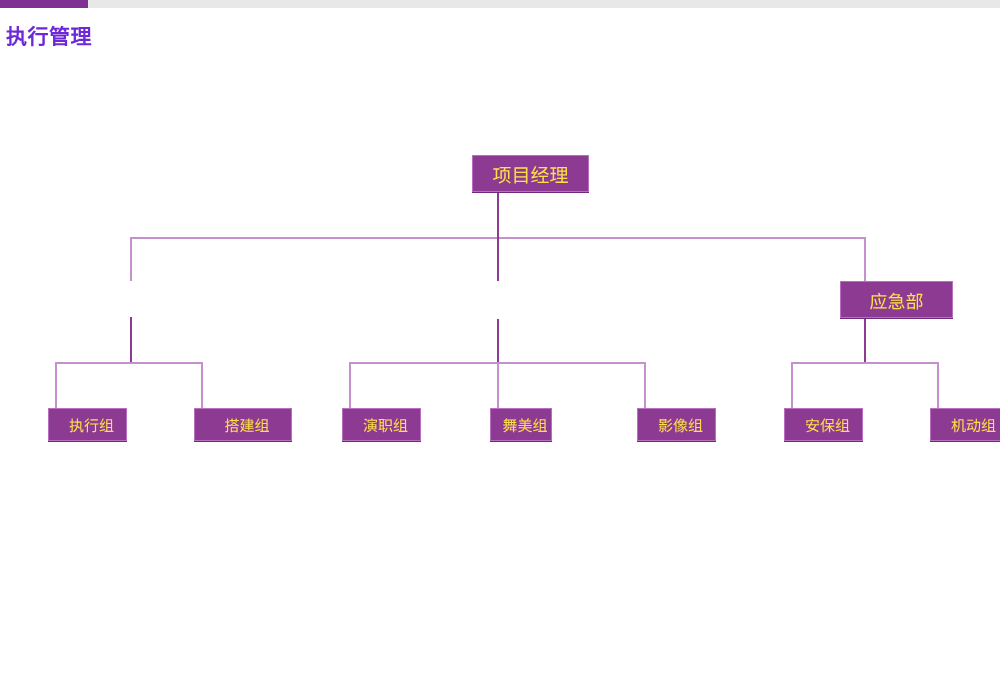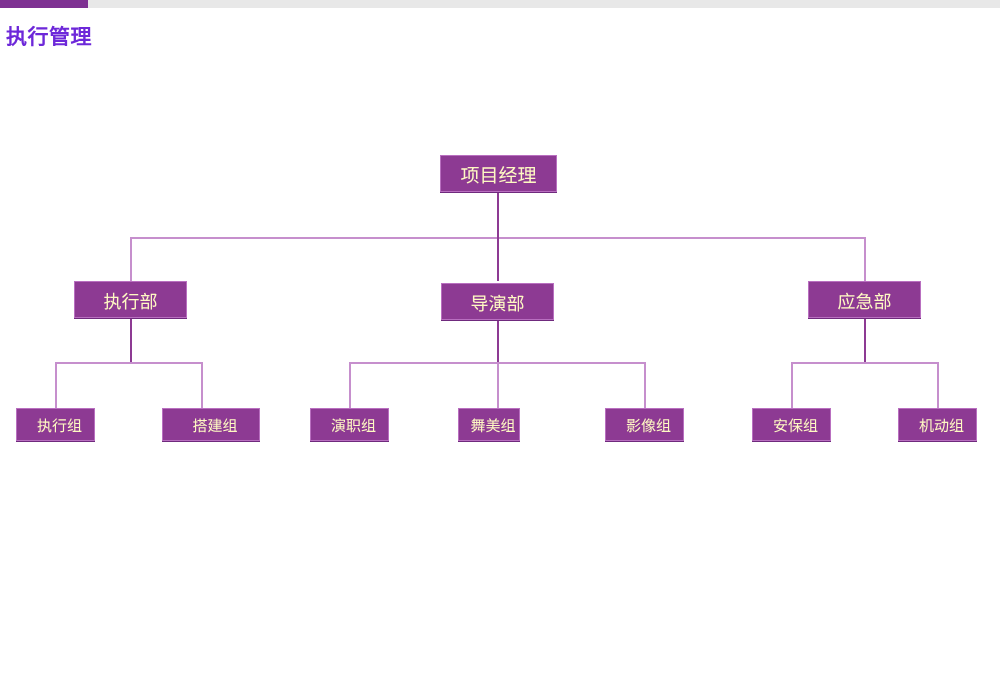--- a/index.html
+++ b/index.html
@@ -53,28 +53,29 @@
     width: 1000px;
     height: 680px;
   }
 
   
   .node {
     position: absolute;
     box-sizing: border-box;
     background: #8d3a93;
     border: 1px solid #b96fc0;
-    color: #fef9c3;
+    color: #fde047;
     display: flex;
     align-items: center;
     justify-content: center;
     text-align: center;
     white-space: nowrap;
     box-shadow: 0 1px 0 #6f2a7d;
     z-index: 3;
+    margin-left: 32px;
   }
   .node-root {
     font-size: 19px;
   }
   .node-dept {
     font-size: 18px;
   }
   .node-team {
     font-size: 15px;
     padding-left: 8px;
@@ -124,26 +125,20 @@
 
   <div class="conn conn-v conn-strong" style="left:864px; top:317px; height:46px;"></div>
   <div class="conn conn-h" style="left:791px; top:362px; width:148px;"></div>
   <div class="conn conn-v" style="left:791px; top:362px; height:46px;"></div>
   <div class="conn conn-v" style="left:937px; top:362px; height:46px;"></div>
 
   <div class="node node-root" style="left:440px; top:155px; width:117px; height:37px;">
     <span>项目经理</span>
   </div>
 
-  <div class="node node-dept" style="left:74px; top:281px; width:113px; height:37px;">
-    <span>执行部</span>
-  </div>
-  <div class="node node-dept" style="left:441px; top:283px; width:113px; height:37px;">
-    <span>导演部</span>
-  </div>
   <div class="node node-dept" style="left:808px; top:281px; width:113px; height:37px;">
     <span>应急部</span>
   </div>
 
   <div class="node node-team" style="left:16px; top:408px; width:79px; height:33px;">
     <span>执行组</span>
   </div>
   <div class="node node-team" style="left:162px; top:408px; width:98px; height:33px;">
     <span>搭建组</span>
   </div>

